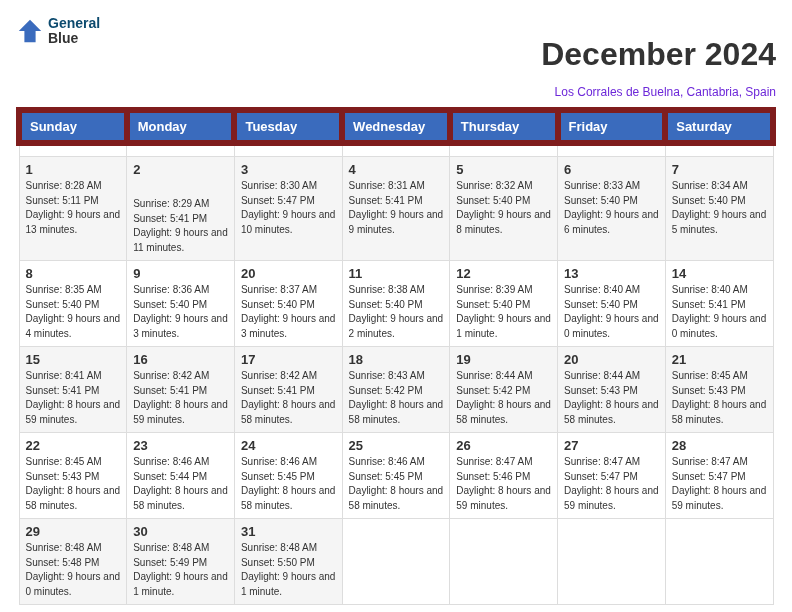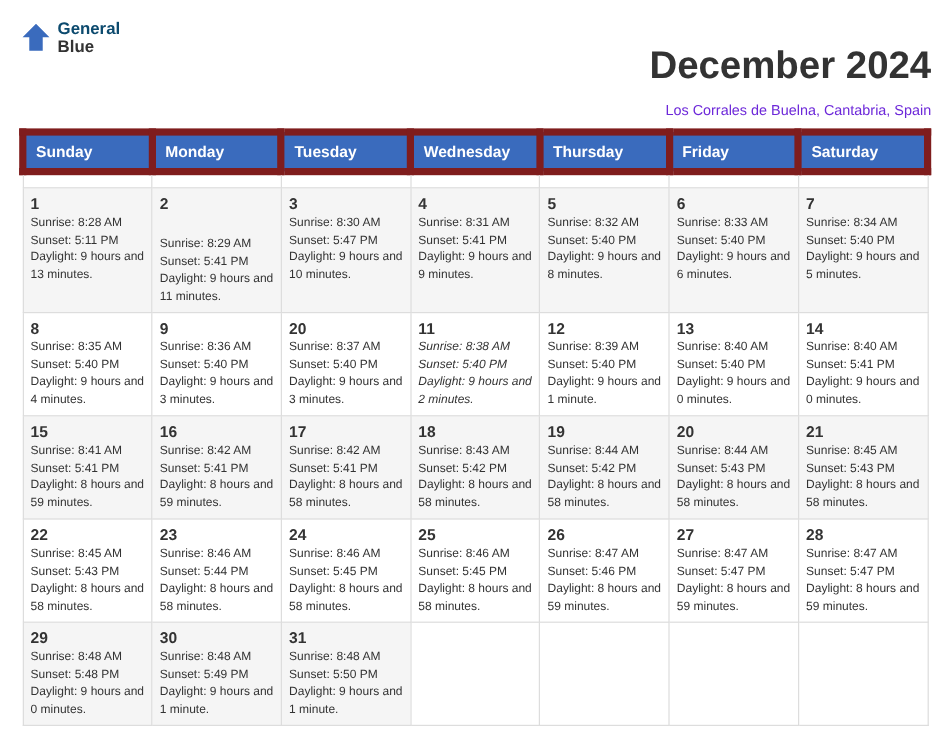--- a/index.html
+++ b/index.html
@@ -186,21 +186,21 @@
 Daylight: 9 hours and 3 minutes.</div>
         </td>
         <td>
           <span class="day-number">20</span>
           <div class="day-info" style="white-space: pre-line;">Sunrise: 8:37 AM
 Sunset: 5:40 PM
 Daylight: 9 hours and 3 minutes.</div>
         </td>
         <td>
           <span class="day-number">11</span>
-          <div class="day-info" style="white-space: pre-line; font-style: italic;">Sunrise: 8:38 AM
+          <div class="day-info" style="white-space: pre-line;">Sunrise: 8:38 AM
 Sunset: 5:40 PM
 Daylight: 9 hours and 2 minutes.</div>
         </td>
         <td>
           <span class="day-number">12</span>
           <div class="day-info" style="white-space: pre-line;">Sunrise: 8:39 AM
 Sunset: 5:40 PM
 Daylight: 9 hours and 1 minute.</div>
         </td>
         <td>

